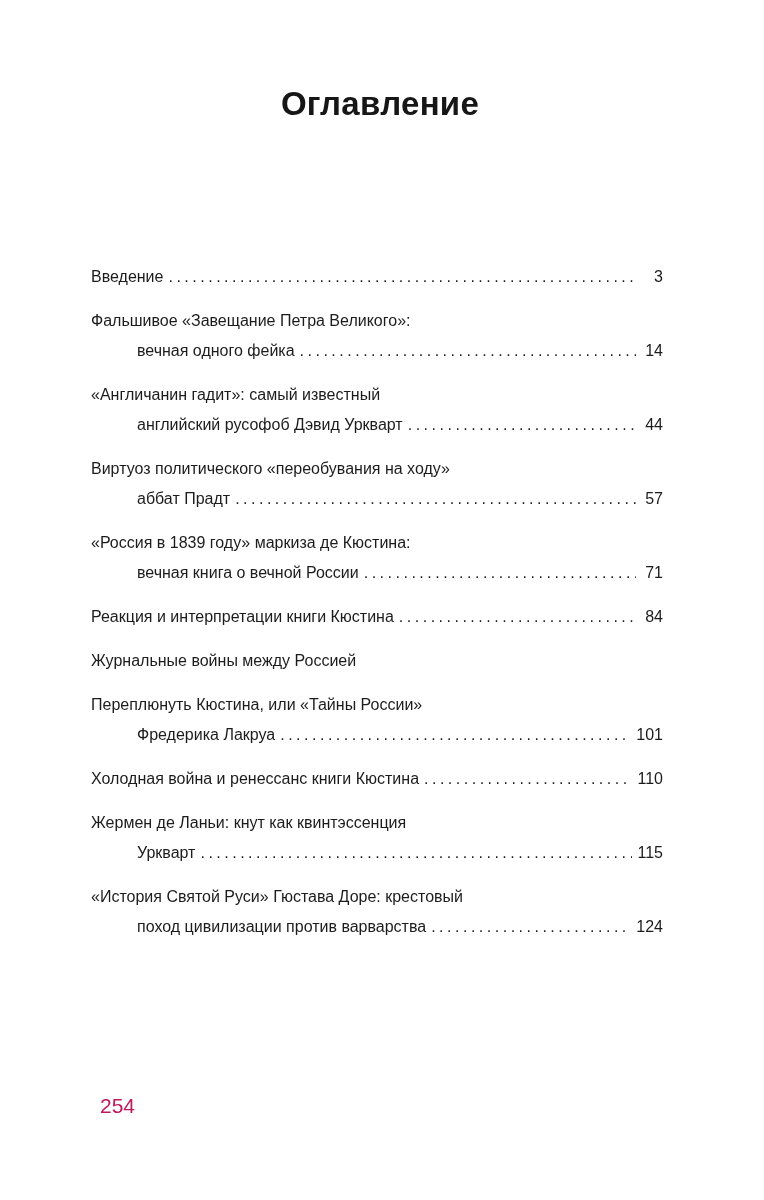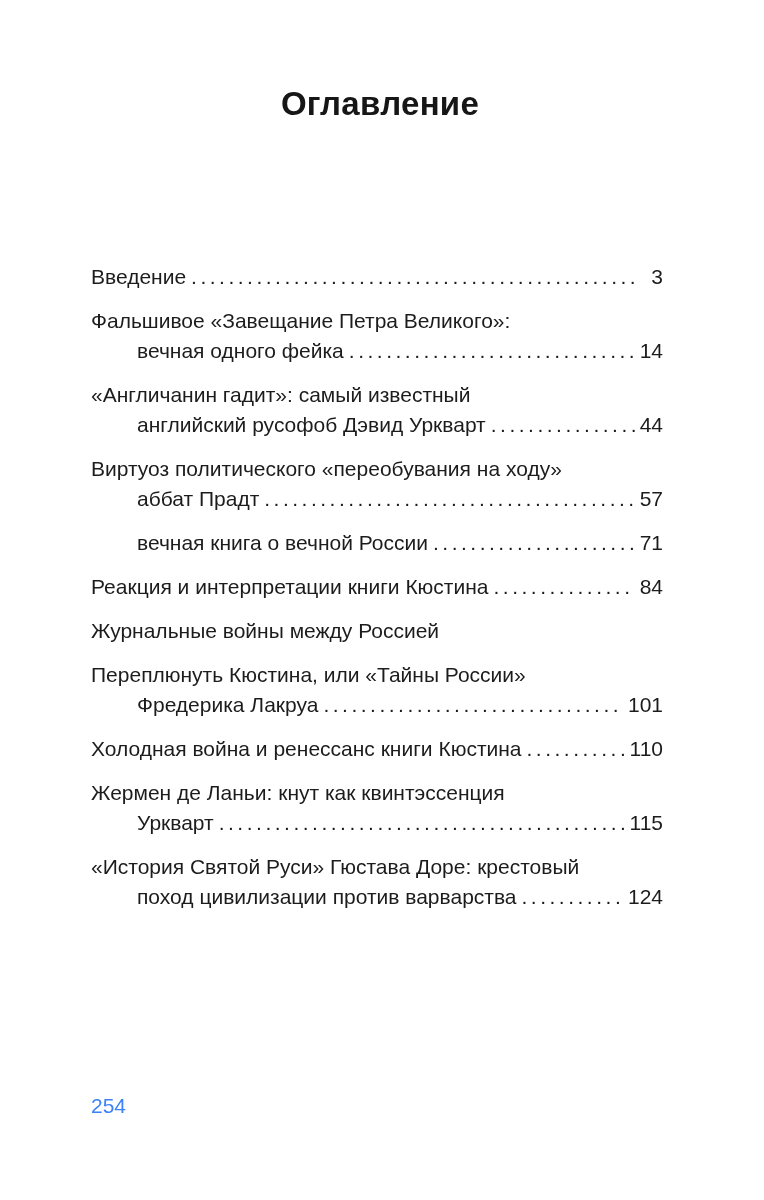--- a/index.html
+++ b/index.html
@@ -24,44 +24,44 @@
   }
   .toc {
     margin: 138px 0 0 91px;
     width: 572px;
   }
   .entry { margin-bottom: 14px; }
   .line {
     display: flex;
     align-items: baseline;
     line-height: 30px;
-    font-size: 21px;
+    font-size: 16px;
   }
   .line .txt { flex: none; white-space: nowrap; }
   .line.cont { padding-left: 46px; }
   .leader {
     flex: 1 1 auto;
     min-width: 0;
     overflow: hidden;
     white-space: nowrap;
     margin: 0 5px;
     color: #1c1c1c;
   }
   .leader::after {
     content: "..............................................................................................................................";
     letter-spacing: 3.5px;
   }
   .pg { flex: none; text-align: right; min-width: 22px; }
   .footer-page {
     position: absolute;
-    left: 91px;
+    left: 100px;
     top: 1092px;
     font-size: 21px;
     line-height: 28px;
-    color: #3b82f6;
+    color: #be185d;
   }
 </style>
 </head>
 <body>
 
 <div class="page">
 
   <h1 class="title">Оглавление</h1>
 
   <div class="toc">
@@ -103,20 +103,23 @@
         <span class="txt">Виртуоз политического «переобувания на ходу»</span>
       </div>
       <div class="line cont">
         <span class="txt">аббат Прадт</span>
         <span class="leader"></span>
         <span class="pg">57</span>
       </div>
     </div>
 
     <div class="entry">
+      <div class="line">
+        <span class="txt">«Россия в 1839 году» маркиза де Кюстина:</span>
+      </div>
       <div class="line cont">
         <span class="txt">вечная книга о вечной России</span>
         <span class="leader"></span>
         <span class="pg">71</span>
       </div>
     </div>
 
     <div class="entry">
       <div class="line">
         <span class="txt">Реакция и интерпретации книги Кюстина</span>

